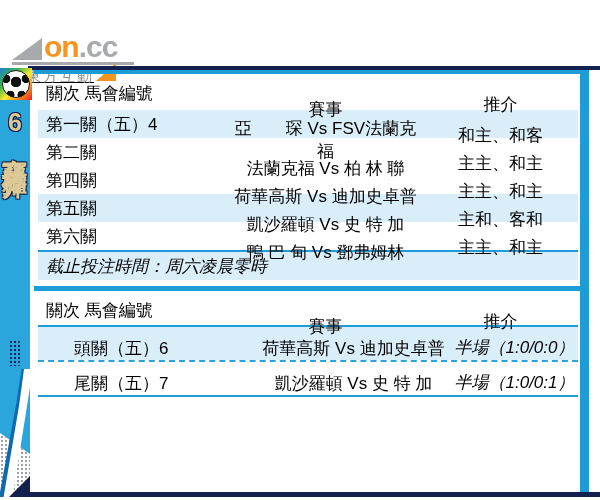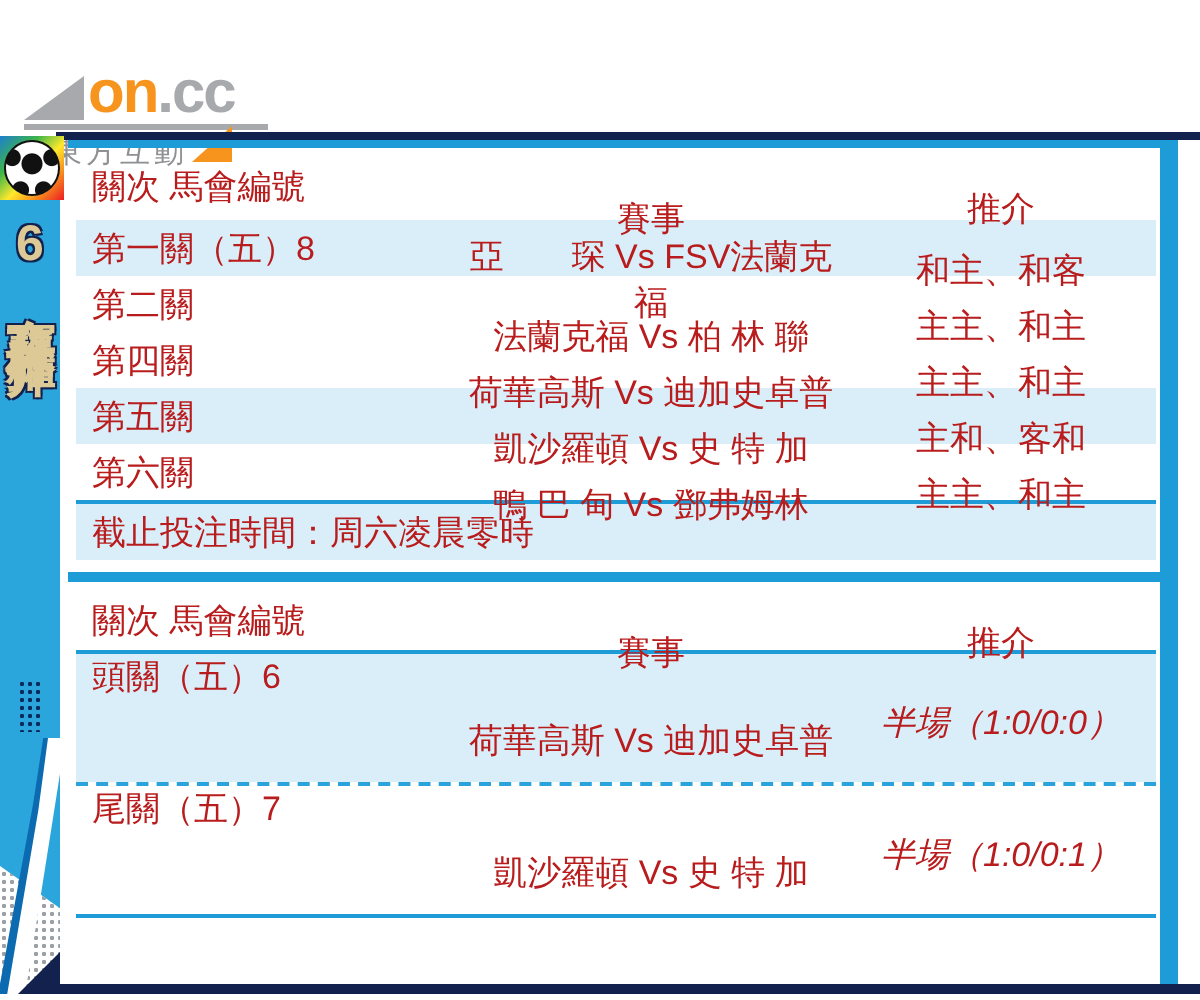--- a/index.html
+++ b/index.html
@@ -7,21 +7,21 @@
   .page{position:relative;width:600px;height:500px;background:#ffffff;overflow:hidden;}
 
   
   .logo{position:absolute;left:12px;top:6px;width:130px;margin-top:28px;}
   .logo-top{display:flex;align-items:flex-end;}
   .logo-arrow{width:30px;height:22px;background:#a7a9ac;clip-path:polygon(100% 0,100% 100%,0 100%);margin-right:2px;}
   .brand{font-weight:bold;font-size:30px;line-height:26px;letter-spacing:-1px;}
   .brand .on{color:#f7941e;}
   .brand .cc{color:#a7a9ac;}
   .logo-rule{height:3px;background:#a7a9ac;margin-top:2px;width:122px;}
-  .logo-sub{display:flex;align-items:flex-start;margin-top:2px;padding-left:14px;}
+  .logo-sub{display:flex;align-items:flex-start;margin-top:2px;padding-left:14px;text-decoration:underline;}
   .logo-sub span.txt{color:#8e9093;font-size:15px;letter-spacing:2px;}
   .logo-tri{width:20px;height:18px;background:#f7941e;clip-path:polygon(100% 0,100% 100%,0 100%);margin-left:2px;margin-top:-4px;}
 
   
   .navy-top{position:absolute;left:28px;top:66px;width:572px;height:4px;background:#13214e;}
   .blue-top{position:absolute;left:34px;top:70px;width:554px;height:4px;background:#1e9cd8;}
   .right-bar{position:absolute;left:580px;top:70px;width:9px;height:427px;background:#1e9cd8;}
   .navy-bottom{position:absolute;left:28px;top:492px;width:572px;height:5px;background:#13214e;}
 
   
@@ -46,32 +46,32 @@
     background-image:radial-gradient(#9aa0a6 1px,transparent 1.2px);background-size:4px 4px;
     clip-path:polygon(0 18%,100% 45%,100% 100%,0 100%);}
   .sw-dark{position:absolute;left:0;bottom:0;width:30px;height:128px;background:#0b6ab0;
     clip-path:polygon(0 96%,55% 26%,72% 0,86% 0,28% 100%,0 100%);}
   .sw-white{position:absolute;left:0;bottom:0;width:30px;height:128px;background:#fff;
     clip-path:polygon(12% 100%,64% 28%,80% 0,100% 0,100% 14%,42% 100%);}
   .sw-corner{position:absolute;right:0;bottom:0;width:30px;height:30px;background:#13214e;
     clip-path:polygon(100% 30%,100% 100%,30% 100%);}
 
   
-  .content{position:absolute;left:38px;top:76px;width:540px;color:#b91c1c;font-size:17px;}
+  .content{position:absolute;left:38px;top:76px;width:540px;color:#000000;font-size:17px;}
   .trow{display:flex;align-items:center;height:28px;}
   .thead{height:34px;}
   .c1{width:190px;padding-left:8px;box-sizing:border-box;}
   .c2{width:195px;text-align:center;margin-top:32px;}
   .c3{flex:1;text-align:center;margin-top:23px;}
   .rowblue{background:#d9eef9;}
   .sep{height:2px;background:#1e9cd8;}
   .sep-dashed{height:0;border-top:2px dashed #2aa3dc;}
-  .footer-row{display:flex;align-items:center;height:28px;background:#d9eef9;padding-left:8px;box-sizing:border-box;}
+  .footer-row{display:flex;align-items:center;height:28px;background:#d9eef9;padding-left:8px;box-sizing:border-box;font-style:italic;}
   .thickbar{height:5px;background:#1e9cd8;margin:6px 0 4px -4px;width:554px;}
-  .t2row{display:flex;align-items:flex-start;height:64px;}
+  .t2row{display:flex;align-items:flex-end;height:33px;padding-left:28px;}
   .t2head{display:flex;align-items:center;height:30px;}
   .tips{display:flex;flex-direction:column;justify-content:center;line-height:24px;font-style:italic;}
 </style>
 </head>
 <body>
 
 <div class="page">
 
   <div class="logo">
     <div class="logo-top">
@@ -106,21 +106,21 @@
 
   <div class="content">
 
     <div class="trow thead">
       <div class="c1">關次 馬會編號</div>
       <div class="c2">賽事</div>
       <div class="c3">推介</div>
     </div>
 
     <div class="trow rowblue">
-      <div class="c1">第一關（五）8</div>
+      <div class="c1">第一關（五）4</div>
       <div class="c2">亞　　琛 Vs FSV法蘭克福</div>
       <div class="c3">和主、和客</div>
     </div>
     <div class="trow">
       <div class="c1">第二關</div>
       <div class="c2">法蘭克福 Vs 柏 林 聯</div>
       <div class="c3">主主、和主</div>
     </div>
     <div class="trow">
       <div class="c1">第四關</div>

